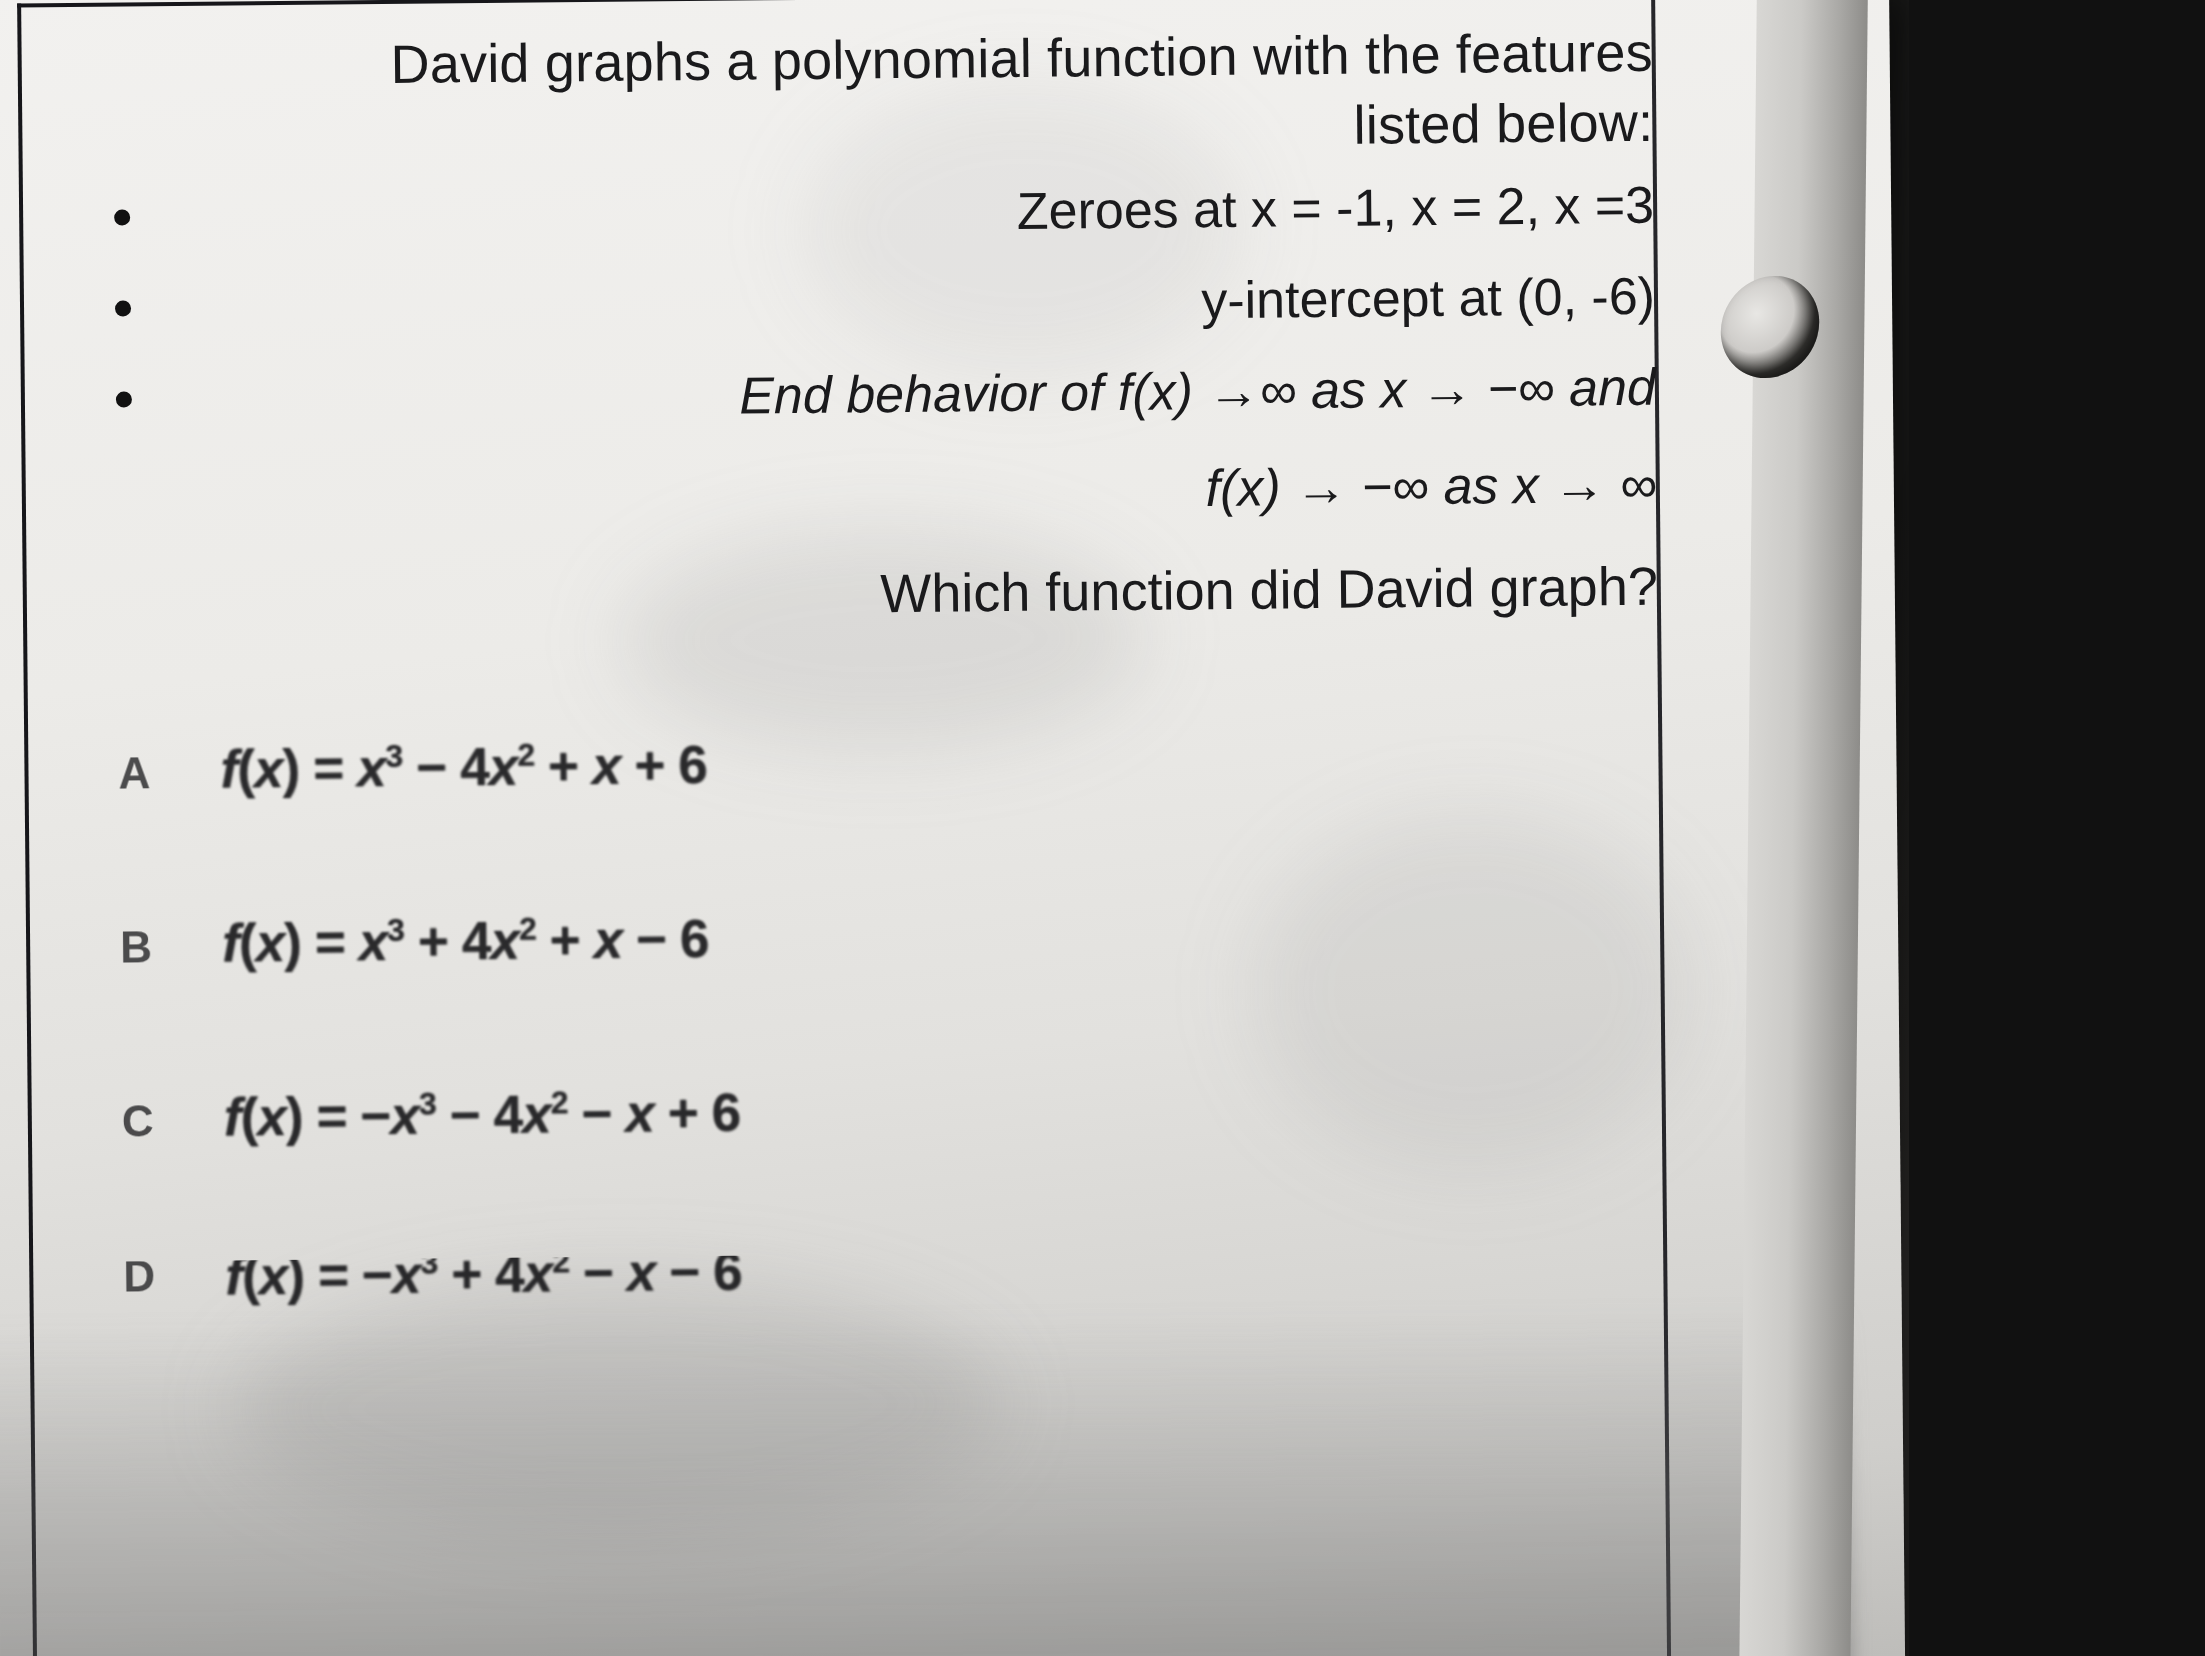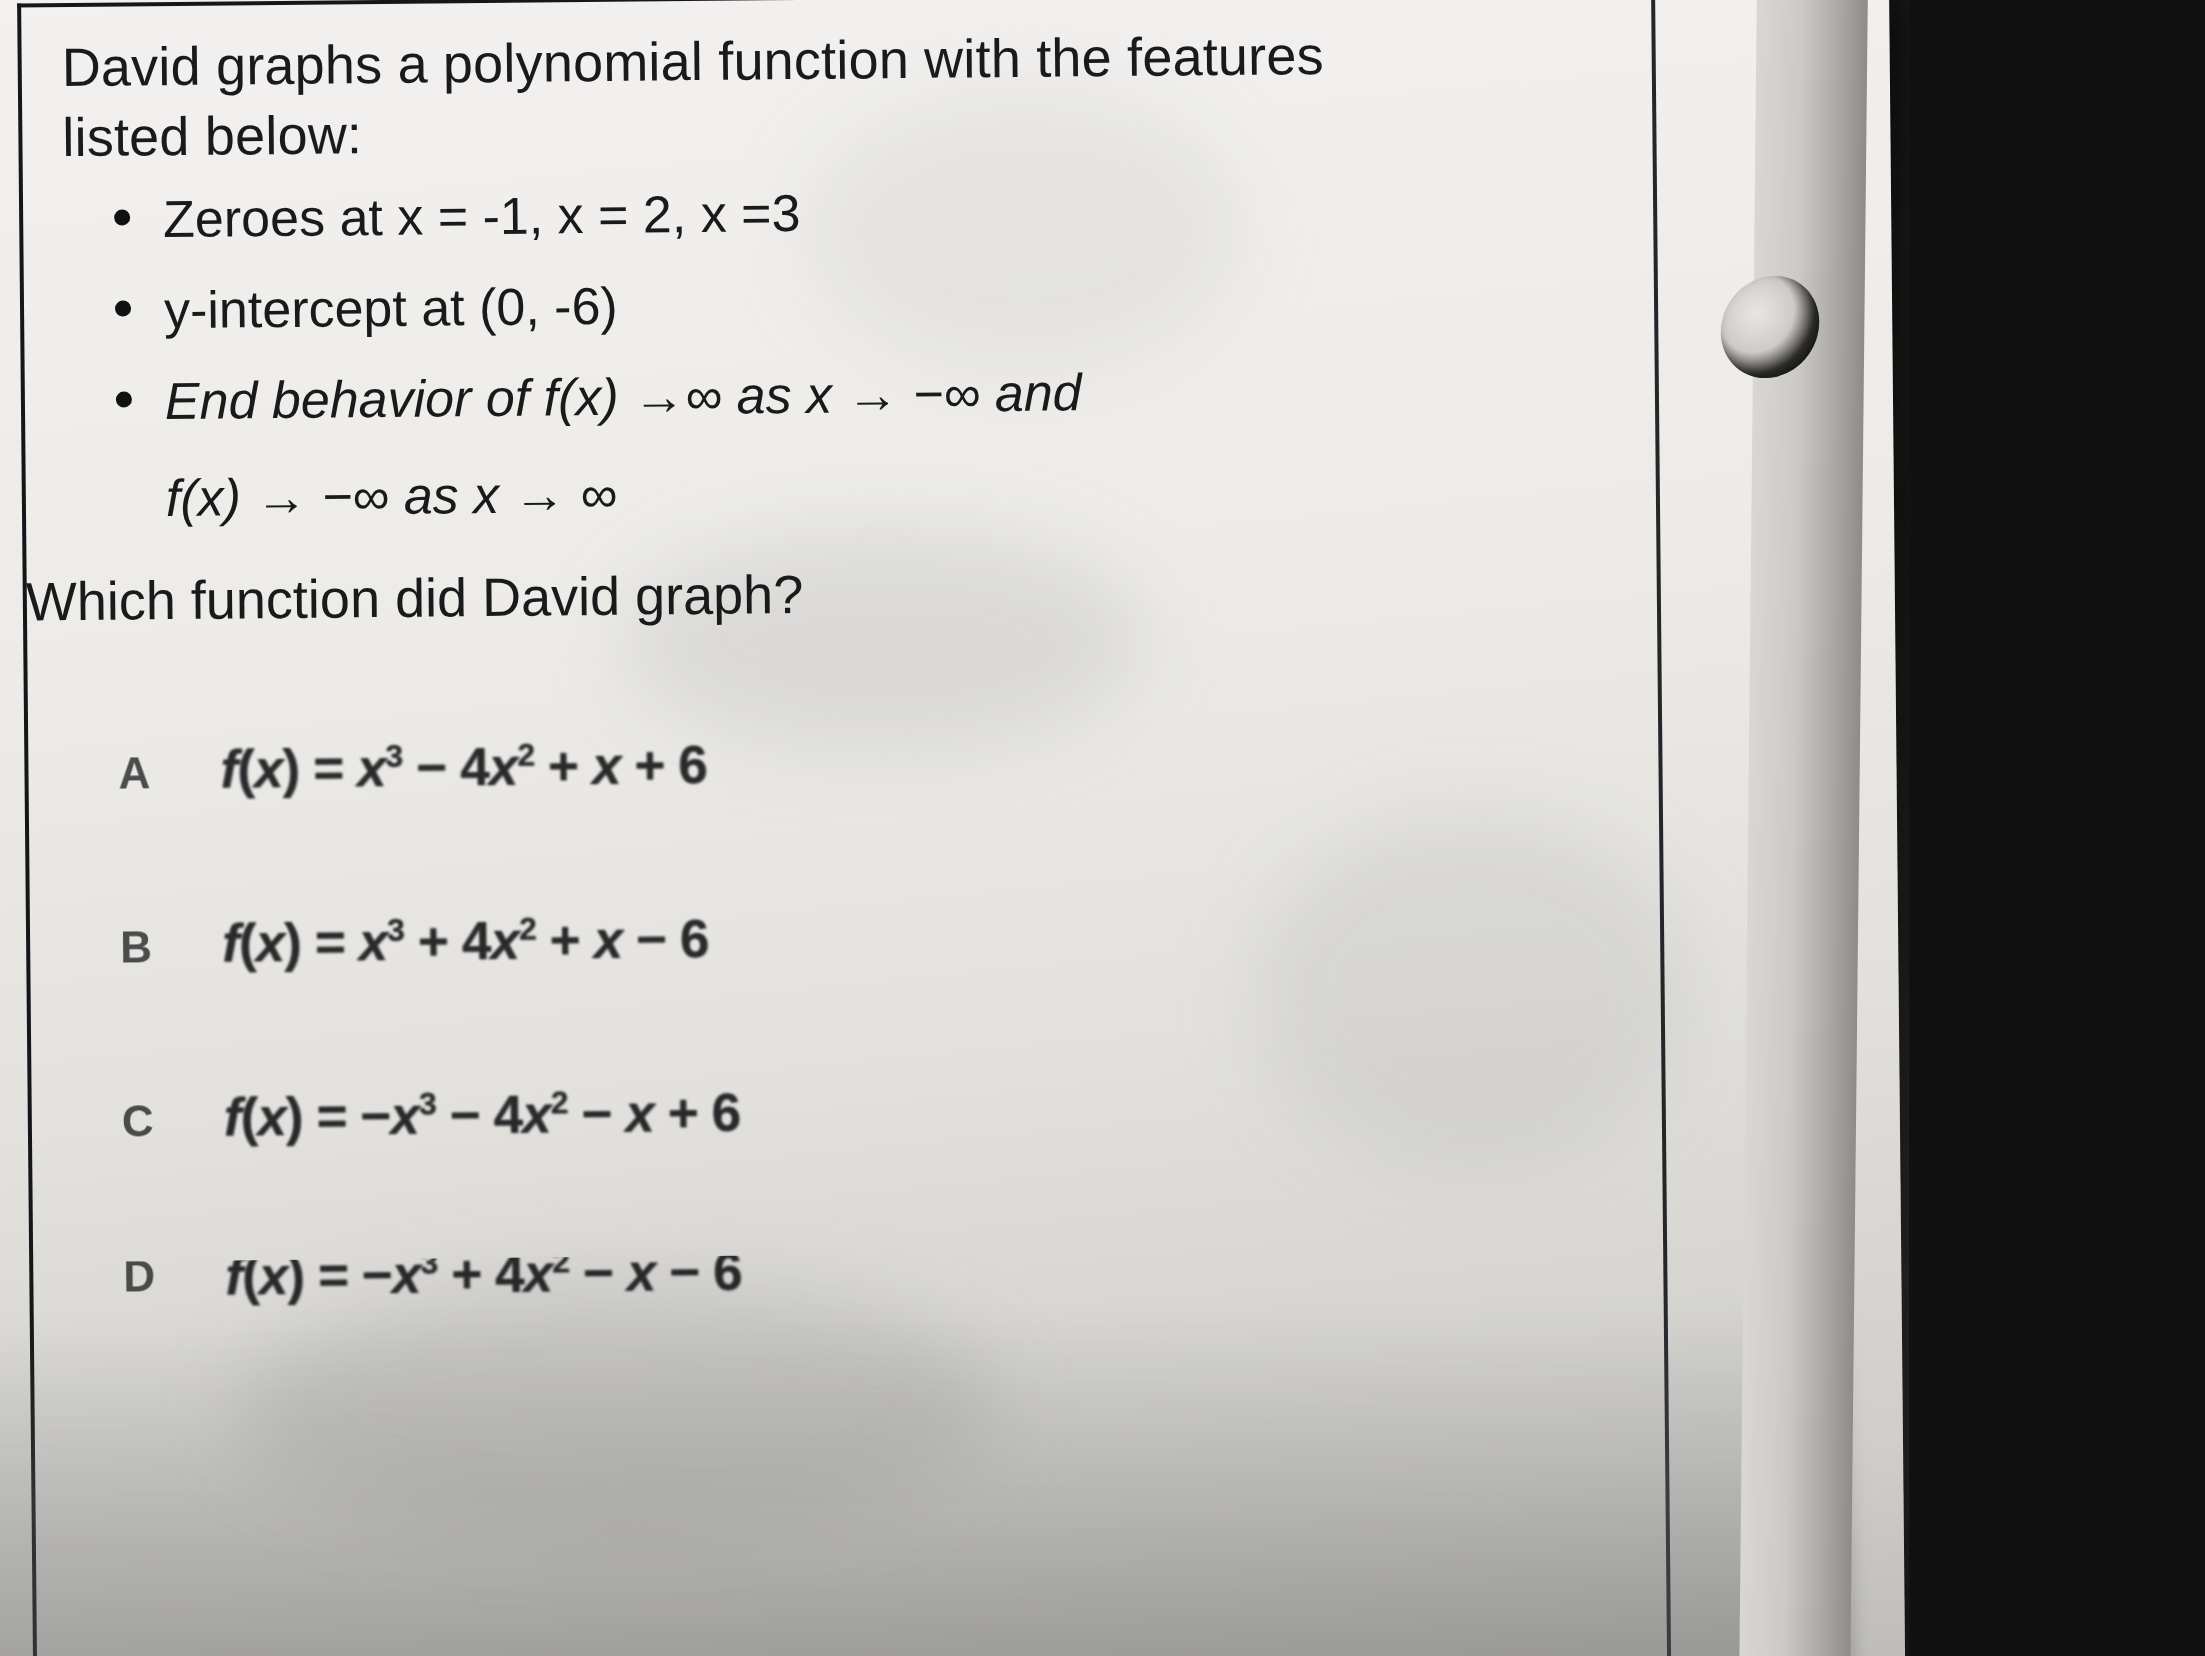--- a/index.html
+++ b/index.html
@@ -16,20 +16,21 @@
 
   
   #photo {
     position: relative;
     width: 1909px;
     height: 1657px;
     background:
       radial-gradient(ellipse 1191px 766px at 1914px 1276px, #3c3a38 0%, #2a2927 45%, #1a1a19 100%),
       linear-gradient(110deg, #2e2d2b 0%, #232322 40%, #1b1b1a 100%);
     overflow: hidden;
+    text-align: right;
   }
 
   
   .fold {
     position: absolute;
     background: linear-gradient(100deg, rgba(255,255,255,0.045), rgba(255,255,255,0) 70%);
     filter: blur(15.3px);
     pointer-events: none;
   }
 

